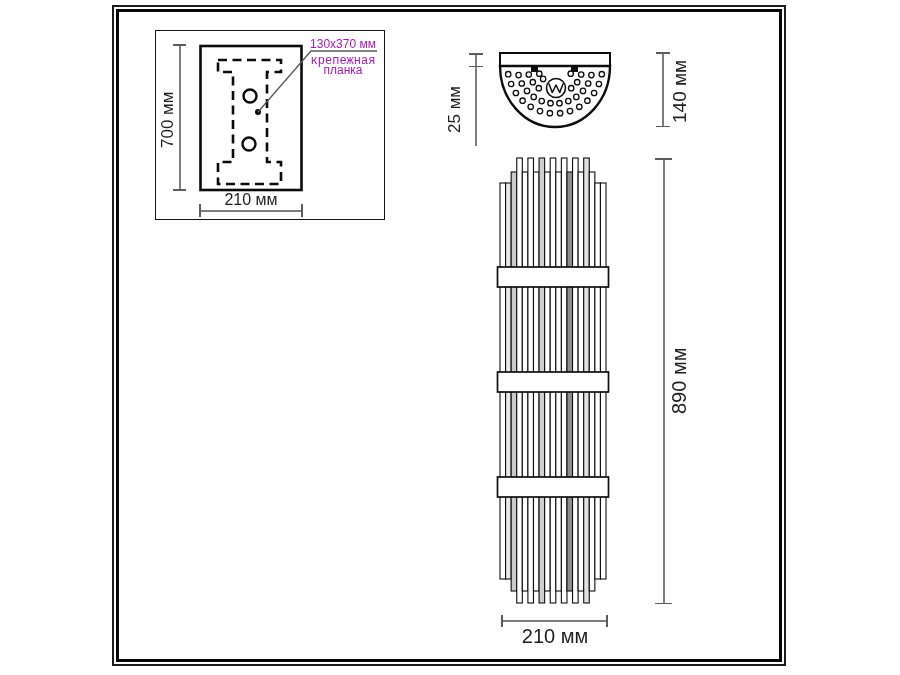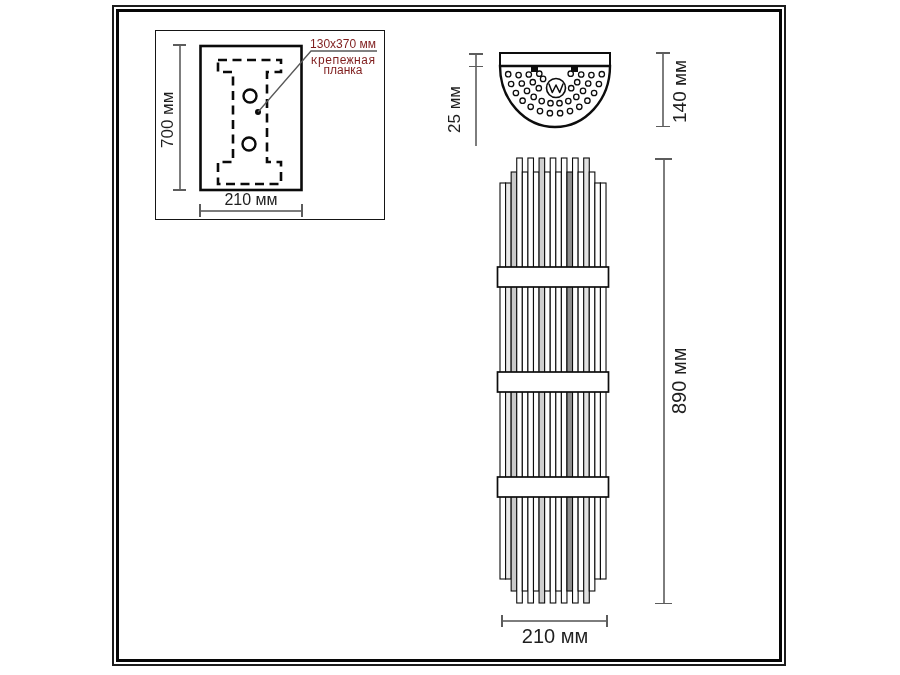--- a/index.html
+++ b/index.html
@@ -14,21 +14,21 @@
   
   .inset-box{position:absolute;left:155px;top:30px;width:230px;height:190px;border:1.6px solid #151515;box-sizing:border-box;background:#fff;}
   
   .dim-v{position:absolute;width:1.5px;background:#7d7d7d;}
   .dim-h{position:absolute;height:1.5px;background:#7d7d7d;}
   .cap-h{position:absolute;height:1.7px;background:#5c5c5c;}
   .cap-v{position:absolute;width:1.7px;background:#5c5c5c;}
   .dimtext{position:absolute;display:flex;align-items:center;justify-content:center;color:#1f1f1f;white-space:nowrap;}
   .vtext{writing-mode:vertical-rl;transform:rotate(180deg);}
   .fs16{font-size:16px;} .fs17{font-size:17px;} .fs19{font-size:19px;} .fs20{font-size:20px;}
-  .callout-line{position:absolute;font-size:12px;line-height:10px;text-align:center;color:#7f1d1d;white-space:nowrap;}
+  .callout-line{position:absolute;font-size:12px;line-height:10px;text-align:center;color:#a21caf;white-space:nowrap;}
   svg{display:block;overflow:visible;}
 </style>
 </head>
 <body>
 
 <div class="stage">
 
   <div class="frame">
     <div class="frame-inner"></div>
   </div>

